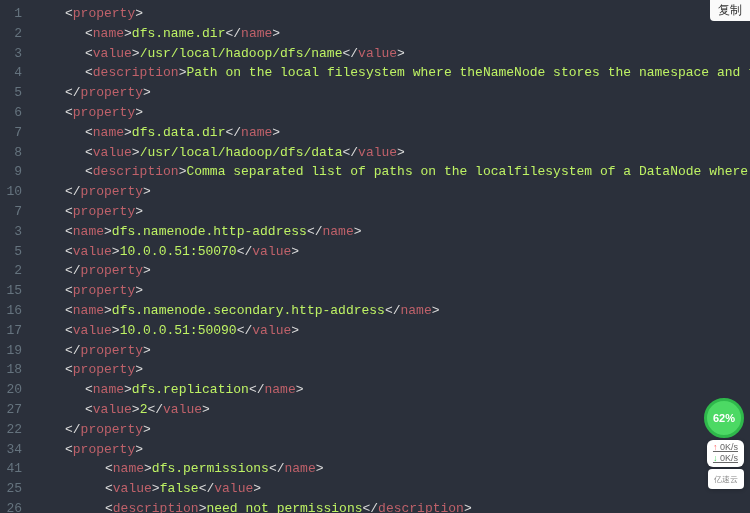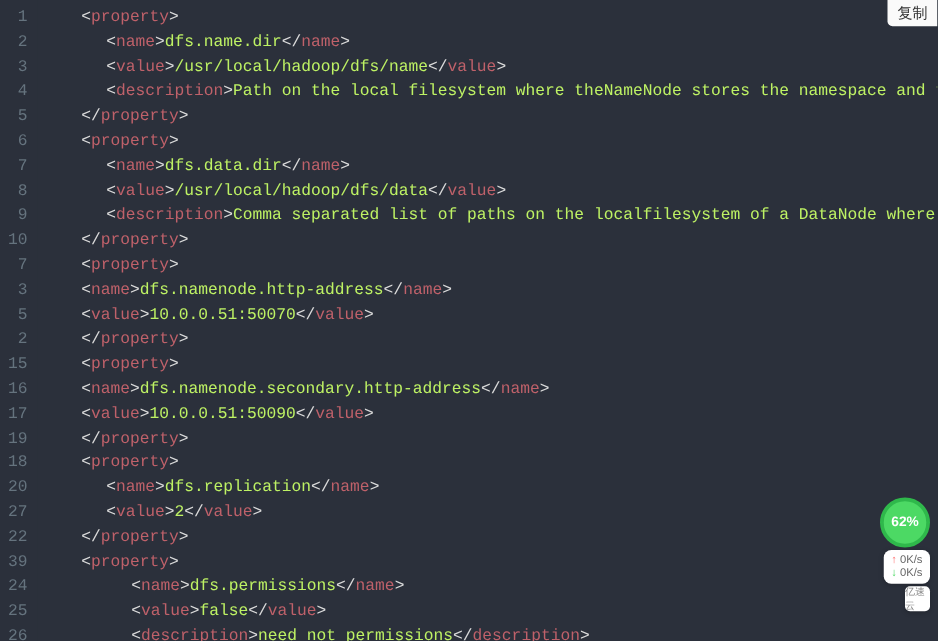--- a/index.html
+++ b/index.html
@@ -78,25 +78,26 @@
 }
 .stats {
   background: #fff;
   border-radius: 6px;
   padding: 2px 6px;
   font-size: 9px;
   color: #666;
   font-family: -apple-system, sans-serif;
   line-height: 1.3;
   box-shadow: 0 1px 4px rgba(0,0,0,0.2);
+  text-decoration: underline;
 }
 .stats .up::before { content: "↑ "; color: #ff6b6b; }
 .stats .down::before { content: "↓ "; color: #4cd964; }
 .logo-badge {
-  width: 20px;
+  width: 36px;
   height: 20px;
   background: #fff;
   border-radius: 4px;
   display: flex;
   align-items: center;
   justify-content: center;
   font-size: 8px;
   color: #888;
   font-family: -apple-system, sans-serif;
   box-shadow: 0 1px 4px rgba(0,0,0,0.2);
@@ -122,22 +123,22 @@
       <div>5</div>
       <div>2</div>
       <div>15</div>
       <div>16</div>
       <div>17</div>
       <div>19</div>
       <div>18</div>
       <div>20</div>
       <div>27</div>
       <div>22</div>
-      <div>39</div>
-      <div>24</div>
+      <div>34</div>
+      <div>41</div>
       <div>25</div>
       <div>26</div>
     </div>
   <div class="code" id="code"><div class="line"><span class="bracket">&lt;</span><span class="tag">property</span><span class="bracket">&gt;</span></div><div class="line i1"><span class="bracket">&lt;</span><span class="tag">name</span><span class="bracket">&gt;</span><span class="text">dfs.name.dir</span><span class="bracket">&lt;/</span><span class="tag">name</span><span class="bracket">&gt;</span></div><div class="line i1"><span class="bracket">&lt;</span><span class="tag">value</span><span class="bracket">&gt;</span><span class="text">/usr/local/hadoop/dfs/name</span><span class="bracket">&lt;/</span><span class="tag">value</span><span class="bracket">&gt;</span></div><div class="line i1"><span class="bracket">&lt;</span><span class="tag">description</span><span class="bracket">&gt;</span><span class="text">Path on the local filesystem where theNameNode stores the namespace and transactions lo</span></div><div class="line"><span class="bracket">&lt;/</span><span class="tag">property</span><span class="bracket">&gt;</span></div><div class="line"><span class="bracket">&lt;</span><span class="tag">property</span><span class="bracket">&gt;</span></div><div class="line i1"><span class="bracket">&lt;</span><span class="tag">name</span><span class="bracket">&gt;</span><span class="text">dfs.data.dir</span><span class="bracket">&lt;/</span><span class="tag">name</span><span class="bracket">&gt;</span></div><div class="line i1"><span class="bracket">&lt;</span><span class="tag">value</span><span class="bracket">&gt;</span><span class="text">/usr/local/hadoop/dfs/data</span><span class="bracket">&lt;/</span><span class="tag">value</span><span class="bracket">&gt;</span></div><div class="line i1"><span class="bracket">&lt;</span><span class="tag">description</span><span class="bracket">&gt;</span><span class="text">Comma separated list of paths on the localfilesystem of a DataNode where it should stor</span></div><div class="line"><span class="bracket">&lt;/</span><span class="tag">property</span><span class="bracket">&gt;</span></div><div class="line"><span class="bracket">&lt;</span><span class="tag">property</span><span class="bracket">&gt;</span></div><div class="line"><span class="bracket">&lt;</span><span class="tag">name</span><span class="bracket">&gt;</span><span class="text">dfs.namenode.http-address</span><span class="bracket">&lt;/</span><span class="tag">name</span><span class="bracket">&gt;</span></div><div class="line"><span class="bracket">&lt;</span><span class="tag">value</span><span class="bracket">&gt;</span><span class="text">10.0.0.51:50070</span><span class="bracket">&lt;/</span><span class="tag">value</span><span class="bracket">&gt;</span></div><div class="line"><span class="bracket">&lt;/</span><span class="tag">property</span><span class="bracket">&gt;</span></div><div class="line"><span class="bracket">&lt;</span><span class="tag">property</span><span class="bracket">&gt;</span></div><div class="line"><span class="bracket">&lt;</span><span class="tag">name</span><span class="bracket">&gt;</span><span class="text">dfs.namenode.secondary.http-address</span><span class="bracket">&lt;/</span><span class="tag">name</span><span class="bracket">&gt;</span></div><div class="line"><span class="bracket">&lt;</span><span class="tag">value</span><span class="bracket">&gt;</span><span class="text">10.0.0.51:50090</span><span class="bracket">&lt;/</span><span class="tag">value</span><span class="bracket">&gt;</span></div><div class="line"><span class="bracket">&lt;/</span><span class="tag">property</span><span class="bracket">&gt;</span></div><div class="line"><span class="bracket">&lt;</span><span class="tag">property</span><span class="bracket">&gt;</span></div><div class="line i1"><span class="bracket">&lt;</span><span class="tag">name</span><span class="bracket">&gt;</span><span class="text">dfs.replication</span><span class="bracket">&lt;/</span><span class="tag">name</span><span class="bracket">&gt;</span></div><div class="line i1"><span class="bracket">&lt;</span><span class="tag">value</span><span class="bracket">&gt;</span><span class="text">2</span><span class="bracket">&lt;/</span><span class="tag">value</span><span class="bracket">&gt;</span></div><div class="line"><span class="bracket">&lt;/</span><span class="tag">property</span><span class="bracket">&gt;</span></div><div class="line"><span class="bracket">&lt;</span><span class="tag">property</span><span class="bracket">&gt;</span></div><div class="line i2"><span class="bracket">&lt;</span><span class="tag">name</span><span class="bracket">&gt;</span><span class="text">dfs.permissions</span><span class="bracket">&lt;/</span><span class="tag">name</span><span class="bracket">&gt;</span></div><div class="line i2"><span class="bracket">&lt;</span><span class="tag">value</span><span class="bracket">&gt;</span><span class="text">false</span><span class="bracket">&lt;/</span><span class="tag">value</span><span class="bracket">&gt;</span></div><div class="line i2"><span class="bracket">&lt;</span><span class="tag">description</span><span class="bracket">&gt;</span><span class="text">need not permissions</span><span class="bracket">&lt;/</span><span class="tag">description</span><span class="bracket">&gt;</span></div></div>
 </div>
 
 <div class="copy-btn">复制</div>
 
 <div class="badge-group">
   <div class="pct-circle">62%</div>

